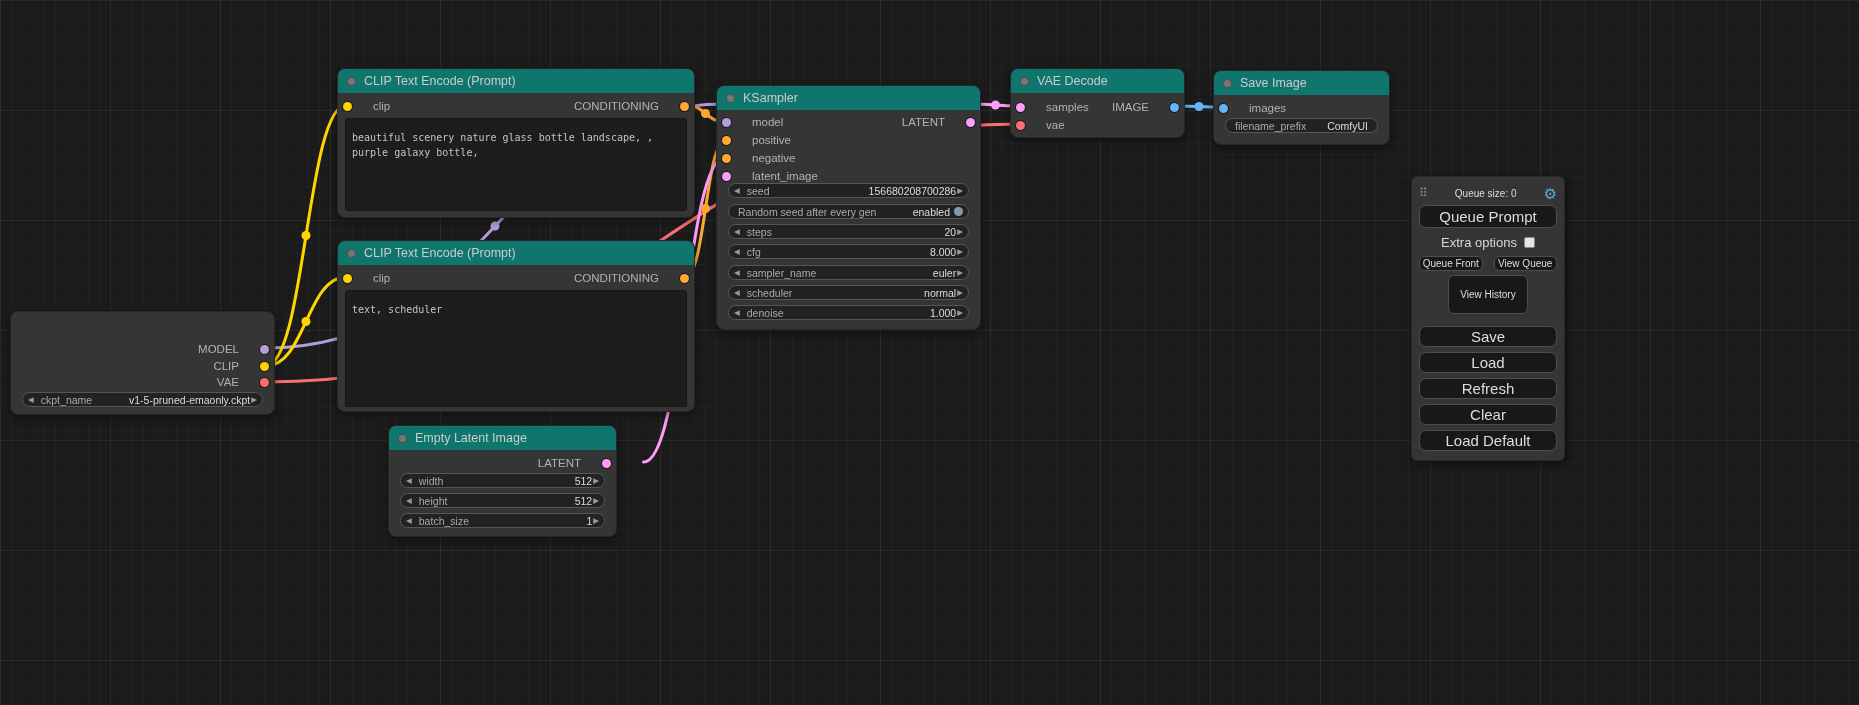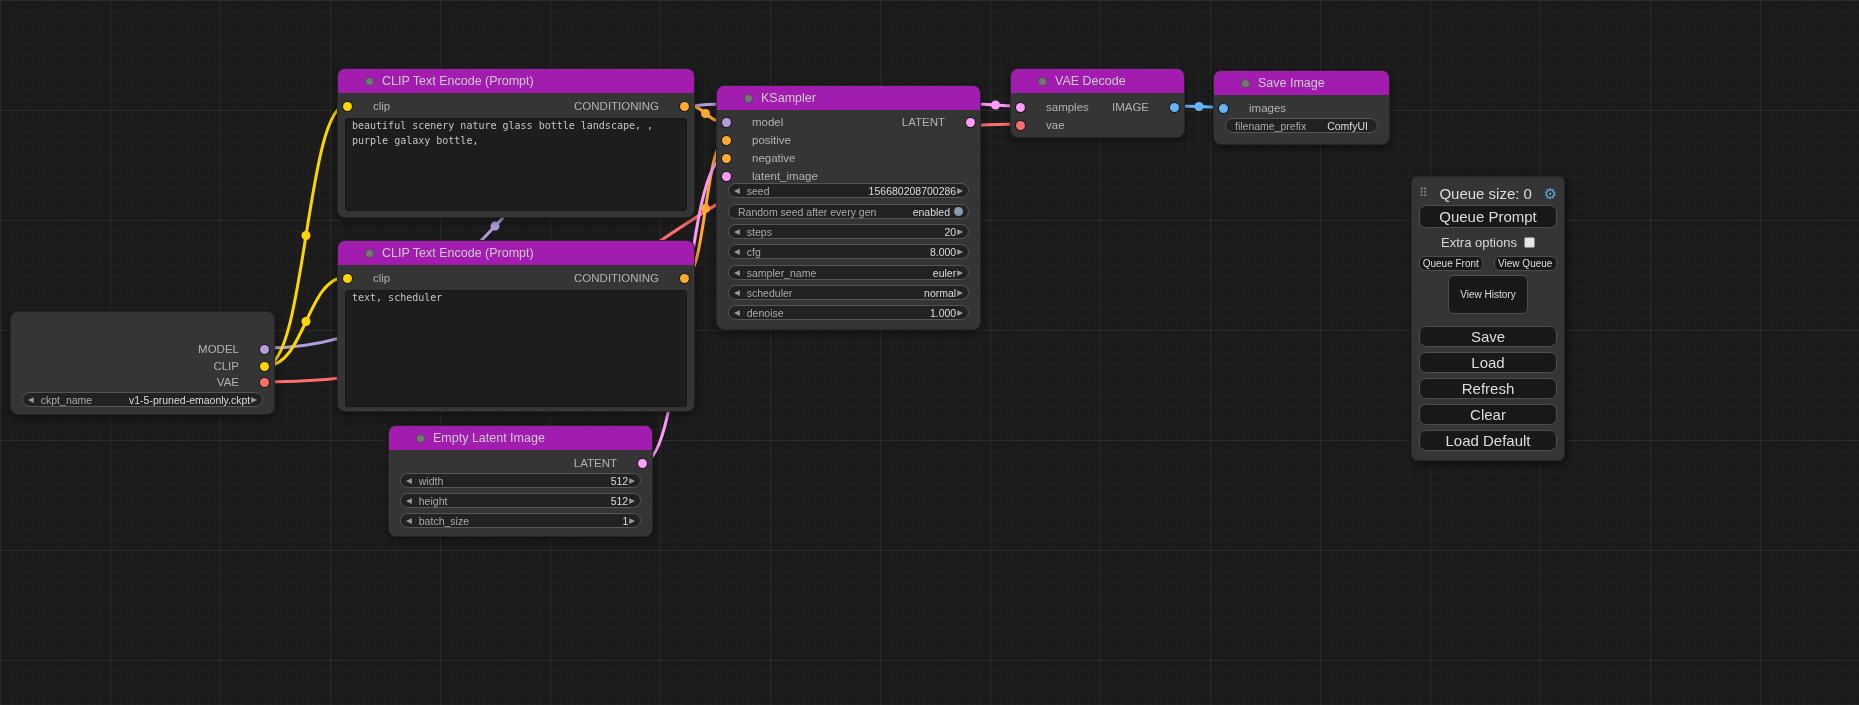--- a/index.html
+++ b/index.html
@@ -21,22 +21,22 @@
   #wires { position:absolute; left:0; top:0; z-index:1; }
 
   .node {
     position:absolute; z-index:2; background:#353535;
     border:1px solid #262626; border-radius:8px;
     box-shadow:0 3px 9px rgba(0,0,0,0.45);
     color:#b8b8b8;
   }
   .node-title {
     position:absolute; left:0; right:0; top:0; height:24px;
-    background:#a21caf; border-radius:7px 7px 0 0;
-    display:flex; align-items:center; padding:0 27px;
+    background:#0f766e; border-radius:7px 7px 0 0;
+    display:flex; align-items:center; padding:0 9px;
   }
   .node-badge {
     width:9px; height:9px; border-radius:50%; background:#767676;
     margin-right:8px; flex:none; box-shadow:inset 0 0 0 1px rgba(0,0,0,0.35);
   }
   .node-title-text { font-size:12.5px; color:#cbcbcb; white-space:nowrap; }
 
   .port {
     position:absolute; height:16px; display:flex; align-items:center; gap:21px;
     font-size:11.5px; color:#b2b2b2; white-space:nowrap;
@@ -57,34 +57,34 @@
   .warrow { color:#9a9a9a; font-size:7.5px; line-height:1; flex:none; }
   .wlabel { margin-left:7px; }
   .wvalue { margin-left:auto; margin-right:1px; color:#dcdcdc; }
   .widget.no-arrows .wlabel { margin-left:4px; }
   .widget.no-arrows .wvalue { margin-right:4px; }
   .toggle-dot { width:9px; height:9px; border-radius:50%; background:#8899AA; flex:none; }
 
   .prompt-box {
     position:absolute; left:7px; right:7px;
     background:#1d1d1d; border:1px solid #161616; border-radius:3px;
-    padding:0 6px; font-family:"DejaVu Sans Mono", monospace;
+    padding:12px 6px; font-family:"DejaVu Sans Mono", monospace;
     font-size:10px; line-height:1.45; color:#c4c4c4;
     white-space:pre-wrap; word-break:break-word; overflow:hidden;
   }
 
   .queue-panel {
     position:absolute; left:1411px; top:176px; width:154px; z-index:3;
     background:#353535; border:1px solid #292929; border-radius:6px;
     box-shadow:2px 3px 9px rgba(0,0,0,0.5);
     padding:6px 7px 9px;
   }
   .qp-header { display:flex; align-items:center; height:16px; margin:2px 0 4px; }
   .drag-handle { color:#8b8b8b; font-size:12px; line-height:1; }
-  .qp-size { flex:1; text-align:center; font-size:15px; color:#dddddd; }
+  .qp-size { flex:1; text-align:center; font-size:10px; color:#dddddd; }
   .gear-icon { color:#58aad6; font-size:15px; line-height:1; }
   .q-btn {
     display:block; width:100%; background:#181818;
     border:1px solid #4e4e4e; border-radius:7px; color:#dddddd;
     text-align:center; font-family:inherit; cursor:pointer;
   }
   .q-btn.big { font-size:15px; padding:2px 0; margin-top:4px; }
   .extra-row {
     display:flex; align-items:center; justify-content:center; gap:7px;
     margin-top:7px; font-size:13px; color:#d8d8d8;
@@ -176,21 +176,21 @@
       <span class="pdot" style="background:#FFD500"></span>
       <span>clip</span>
     </div>
     <div class="port out" style="top:29px">
       <span>CONDITIONING</span>
       <span class="pdot" style="background:#FFA931"></span>
     </div>
     <div class="prompt-box" style="top:49px;height:117px">text, scheduler</div>
   </div>
 
-  <div class="node" style="left:388px;top:425px;width:265px;height:112px">
+  <div class="node" style="left:388px;top:425px;width:229px;height:112px">
     <div class="node-title">
       <span class="node-badge"></span>
       <span class="node-title-text">Empty Latent Image</span>
     </div>
     <div class="port out" style="top:29px">
       <span>LATENT</span>
       <span class="pdot" style="background:#FF9CF9"></span>
     </div>
     <div class="widget" style="top:47px">
       <span class="warrow">◀</span>

